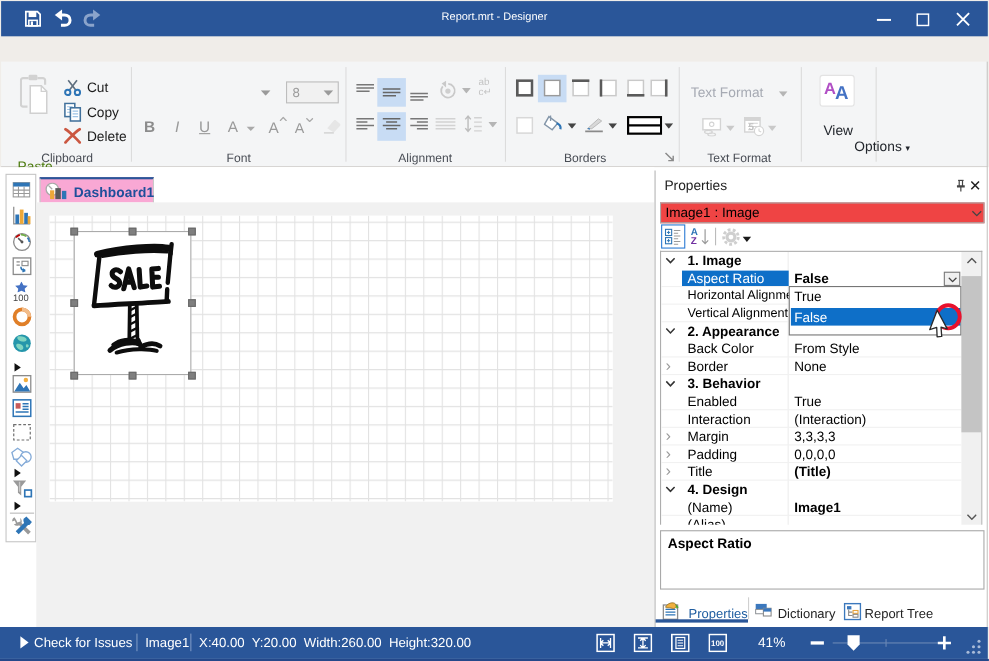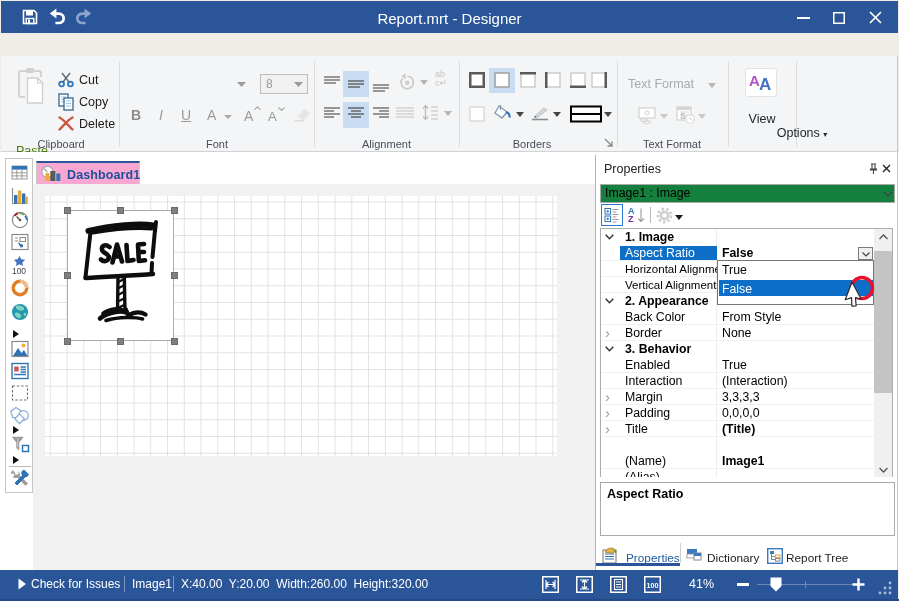--- a/index.html
+++ b/index.html
@@ -4,21 +4,21 @@
 <style>
 * { margin:0; padding:0; box-sizing:border-box; }
 html,body { width:899px; height:601px; overflow:hidden; }
 body { font-family:"Liberation Sans", sans-serif; background:#f0ede9; }
 .abs { position:absolute; }
 #win { position:relative; width:899px; height:601px; }
 
 #titlebar { left:1px; top:1px; width:897px; height:32px; background:#2a5699; }
 #tabrow { left:1px; top:33px; width:897px; height:23px; background:#2a5699; }
 .rtab { position:absolute; top:0; height:23px; line-height:23px; color:#fff; font-size:13.5px; text-align:center; }
-#title-text { width:100%; text-align:center; top:9px; color:#fff; font-size:15px; }
+#title-text { width:100%; text-align:center; top:9px; color:#fff; font-size:10px; }
 
 #ribbon { left:1px; top:56px; width:897px; height:96px; background:#f4f5f6; border-bottom:1px solid #d4d2d0; }
 .gsep { position:absolute; top:5px; height:86px; width:1px; background:#dcdcdc; }
 .glabel { position:absolute; top:80px; height:16px; line-height:16px; font-size:11px; color:#494d55; text-align:center; }
 .btxt { position:absolute; font-size:12.5px; color:#1c1c1c; }
 .combo { position:absolute; height:20px; background:#f1f1f1; border:1px solid #bdbdbd; color:#9a9a9a; font-size:12px; line-height:18px; padding-left:5px; }
 .hl { background:#c8dcf4; }
 
 #main { left:0px; top:152px; width:899px; height:418px; background:#fff; }
 #ltool { position:absolute; left:5px; top:6px; width:28px; height:335px; background:#fff; border:1px solid #c6c6c6; }
@@ -400,21 +400,21 @@
       <div class="hdl" style="left:137.5px;top:153.5px"></div>
     </div>
     <div id="panel">
       <div class="abs" style="left:8px;top:7px;font-size:12.5px;color:#222;">Properties</div>
       <svg class="abs" style="left:272px;top:8px" width="11" height="12" viewBox="0 0 11 12">
         <path d="M3 1 H8 M4 1 V6 M7 1 V6 M2.5 6 H8.5 L8.5 7 H2.5 Z M5.5 7 V11" stroke="#444" stroke-width="1.1" fill="none"></path>
       </svg>
       <svg class="abs" style="left:286px;top:9px" width="9" height="9" viewBox="0 0 9 9">
           <path d="M1 1 L8 8 M8 1 L1 8" stroke="#222" stroke-width="1.4"></path>
         </svg>
-      <div class="abs" style="left:4px;top:29px;width:295px;height:19px;background:#15803d;border:1px solid #a9a9a9;font-size:12.3px;line-height:17px;color:#000;padding-left:4px;">Image1 : Image</div>
+      <div class="abs" style="left:4px;top:29px;width:295px;height:19px;background:#ef4444;border:1px solid #a9a9a9;font-size:12.3px;line-height:17px;color:#000;padding-left:4px;">Image1 : Image</div>
       <svg class="abs" style="left:287px;top:36px" width="10" height="6" viewBox="0 0 10 6">
           <path d="M1 1 L5 5 L9 1" stroke="#444" stroke-width="1.2" fill="none"></path>
         </svg>
       <div class="abs" style="left:5px;top:49px;width:22px;height:22px;border:1px solid #2a7ad4;"></div>
       <svg class="abs" style="left:8px;top:52px" width="16" height="16" viewBox="0 0 16 16">
         <rect x="1" y="1.5" width="5.6" height="5.6" fill="#fff" stroke="#2e75b6" stroke-width="1"></rect>
         <path d="M3.8 2.8 V5.8 M2.3 4.3 H5.3" stroke="#2e75b6" stroke-width="0.9"></path>
         <rect x="1" y="9" width="5.6" height="5.6" fill="#fff" stroke="#2e75b6" stroke-width="1"></rect>
         <path d="M3.8 10.3 V13.3 M2.3 11.8 H5.3" stroke="#2e75b6" stroke-width="0.9"></path>
         <path d="M8.6 2.5 H14.5 M8.6 5 H12.5 M8.6 7.5 H14.5 M8.6 10 H12.5 M8.6 12.5 H14.5 M8.6 15 H12.5" stroke="#9a9a9a" stroke-width="1"></path>
@@ -484,20 +484,23 @@
         <div class="prow" style="top:176px;">
             <span class="pexp">›</span>
             <div class="lbl">Padding</div>
             <div class="val">0,0,0,0</div>
           </div>
         <div class="prow" style="top:192px;">
             <span class="pexp">›</span>
             <div class="lbl">Title</div>
             <div class="val" style="font-weight:bold;">(Title)</div>
           </div>
+        <div class="pcat" style="top:208px;"><svg class="abs" style="left:4px;top:5px" width="9" height="6" viewBox="0 0 9 6">
+              <path d="M0.7 0.7 L4.5 4.7 L8.3 0.7" stroke="#333" stroke-width="1.4" fill="none"></path>
+            </svg><span style="margin-left:24px;">4. Design</span></div>
         <div class="prow" style="top:224px;">
             <div class="lbl">(Name)</div>
             <div class="val" style="font-weight:bold;">Image1</div>
           </div>
         <div class="prow" style="top:240px;">
             <div class="lbl">(Alias)</div>
           </div>
 
         <div class="abs" style="left:273px;top:0;width:19px;height:249px;background:#f0f0f0;">
           <svg class="abs" style="left:5px;top:5px" width="9" height="6" viewBox="0 0 9 6">

